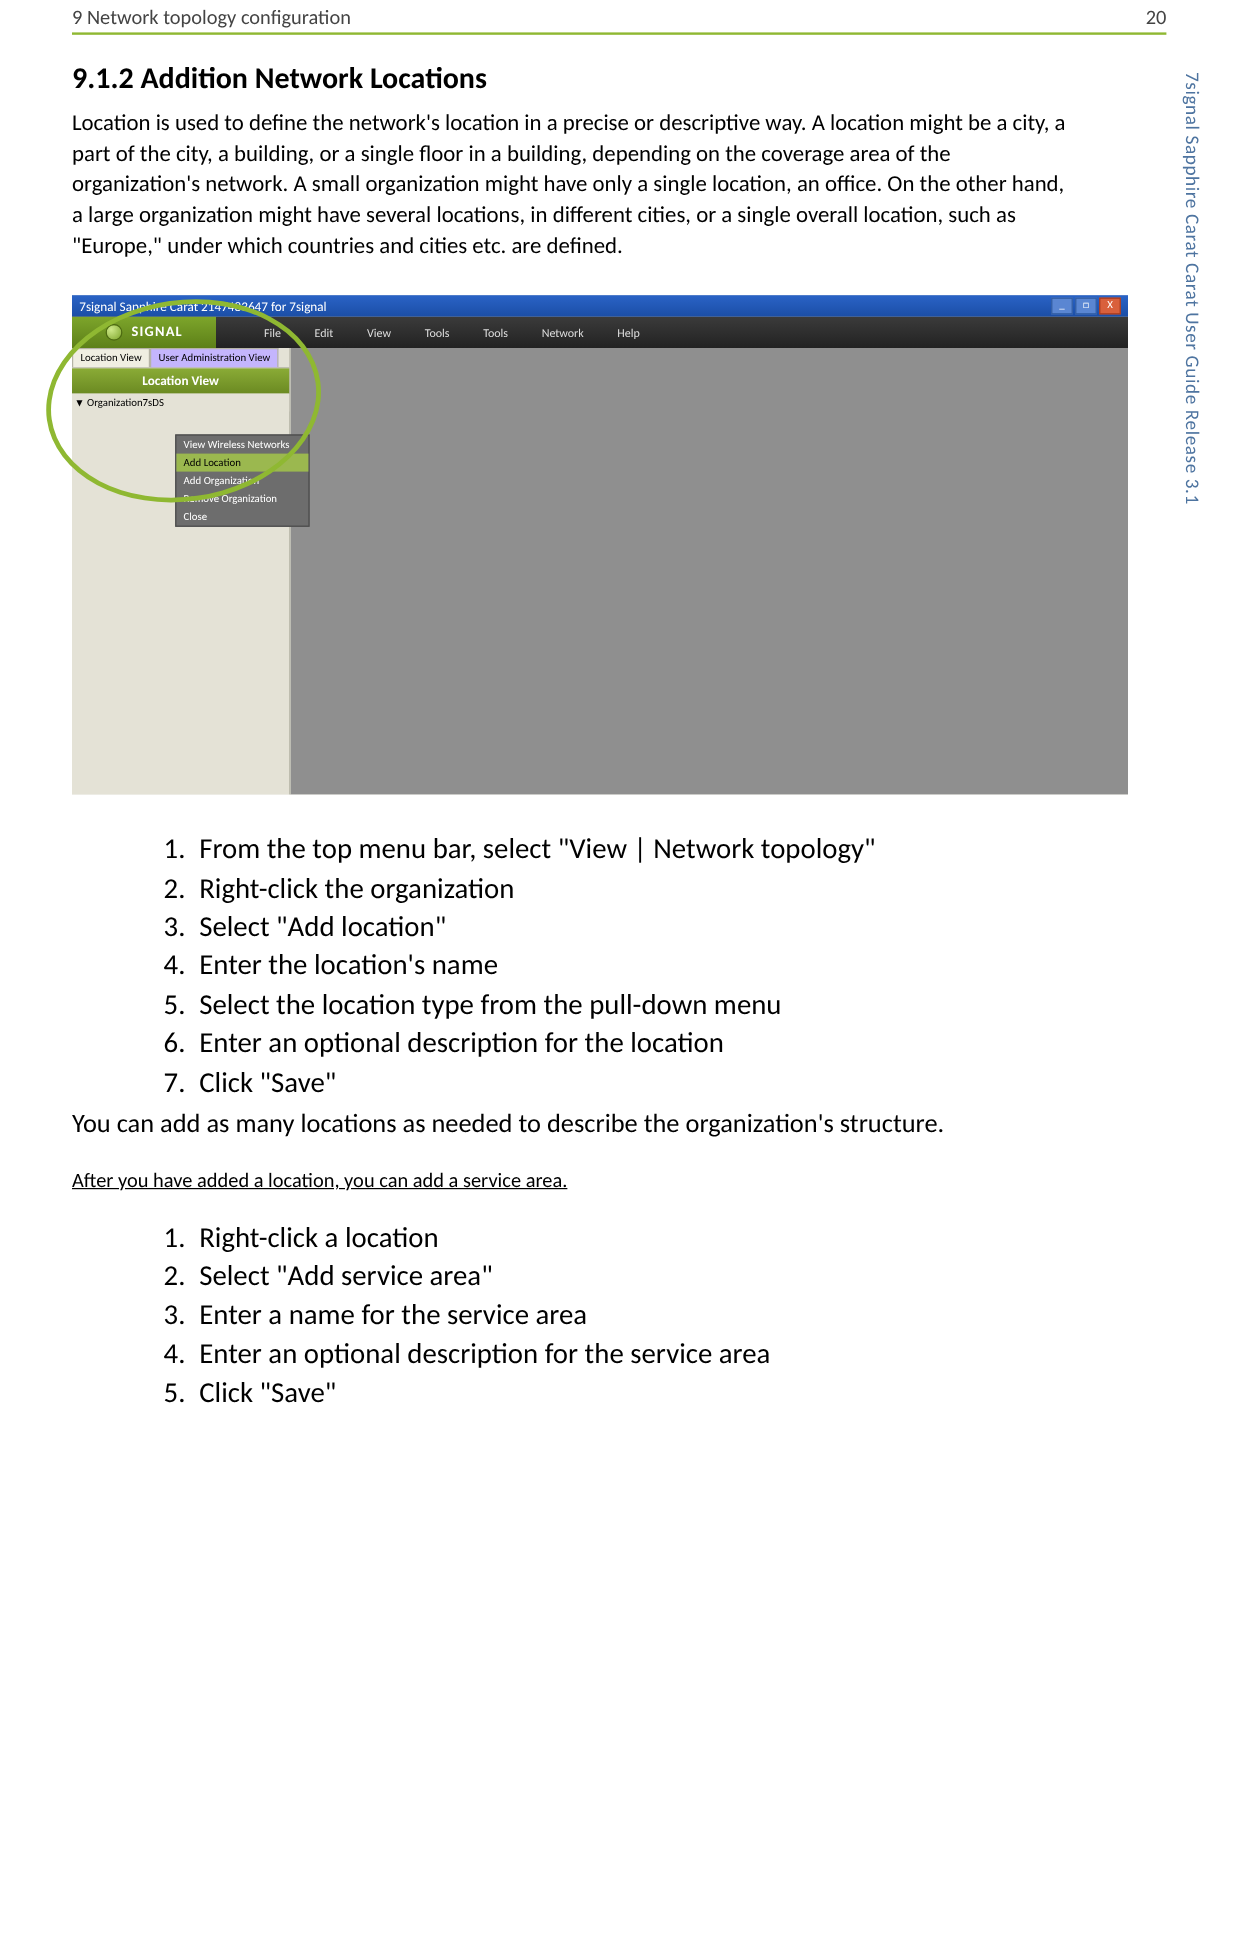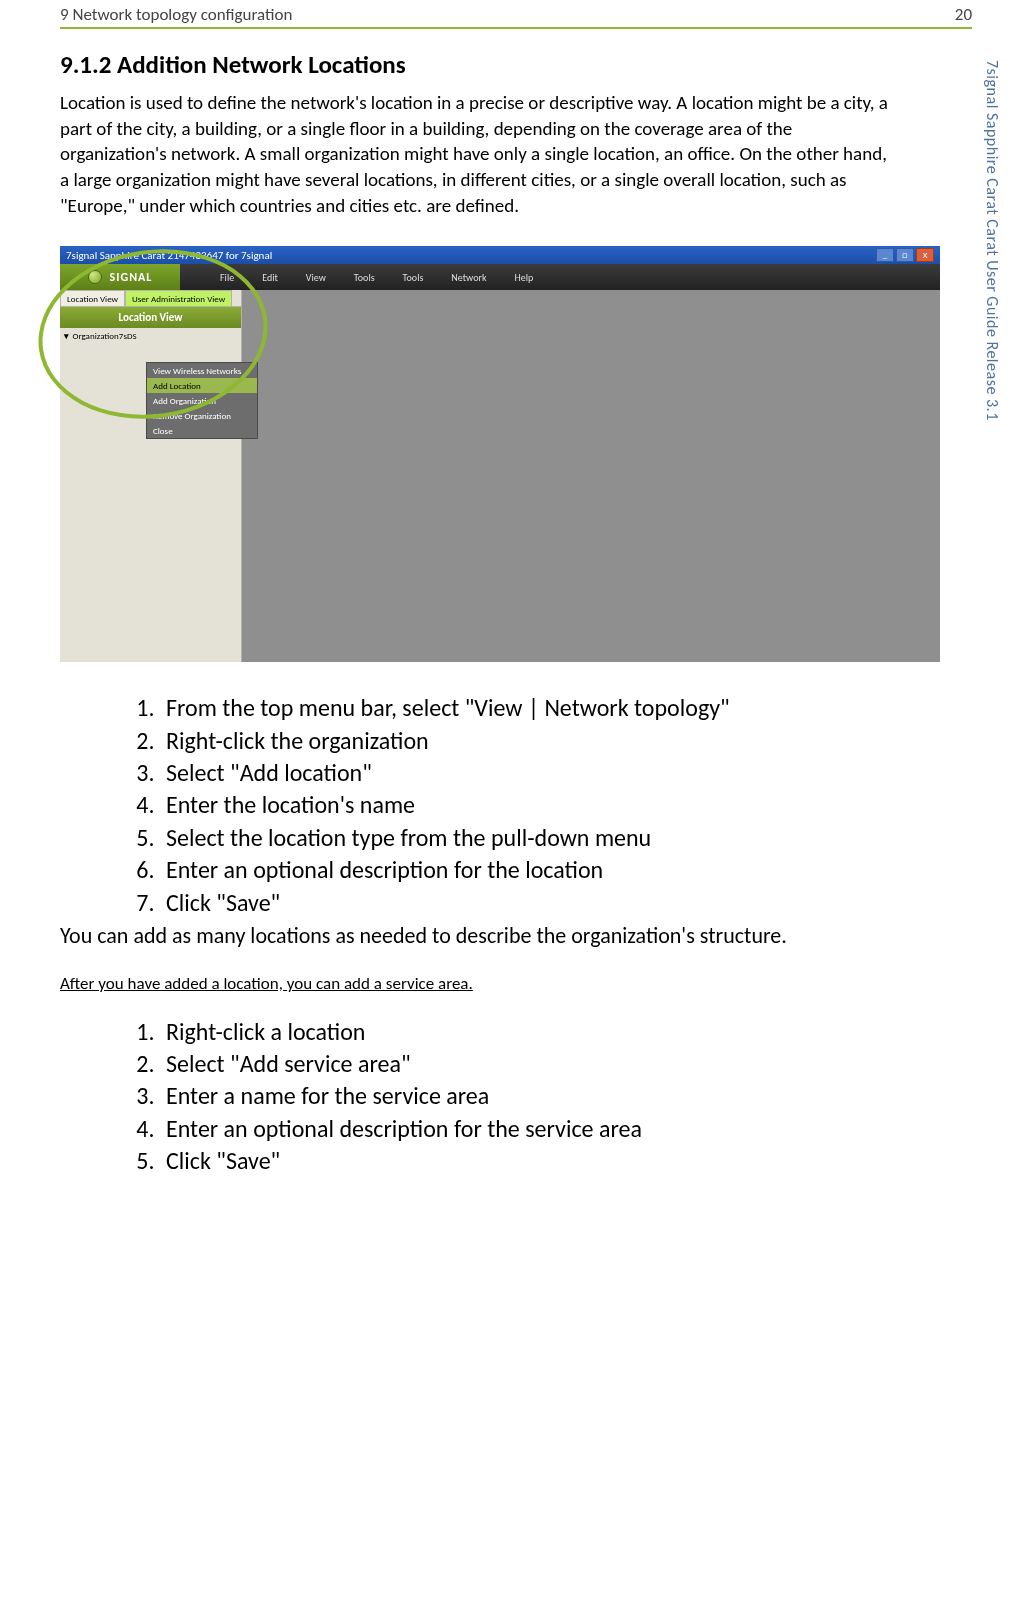--- a/index.html
+++ b/index.html
@@ -122,21 +122,21 @@
     font-size: 9px;
     background: #e4e2d6;
     border-bottom: 1px solid #b5b3a6;
   }
   .tab {
     padding: 2px 6px;
     border: 1px solid #b5b3a6;
     background: #f0eee2;
     border-bottom: none;
   }
-  .tab.inactive { background: #bef264; }
+  .tab.inactive { background: #c4b5fd; }
   .loc-header {
     background: linear-gradient(#8aab36, #6b8a22);
     color: #fff;
     font-size: 11px;
     font-weight: bold;
     text-align: center;
     padding: 4px 0;
   }
   .tree-node {
     font-size: 9px;

